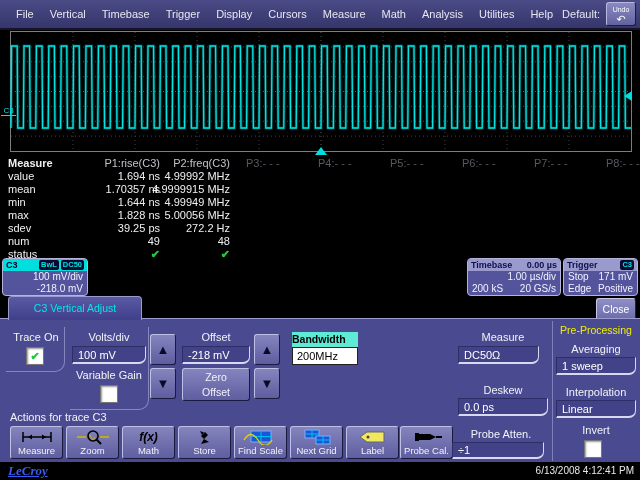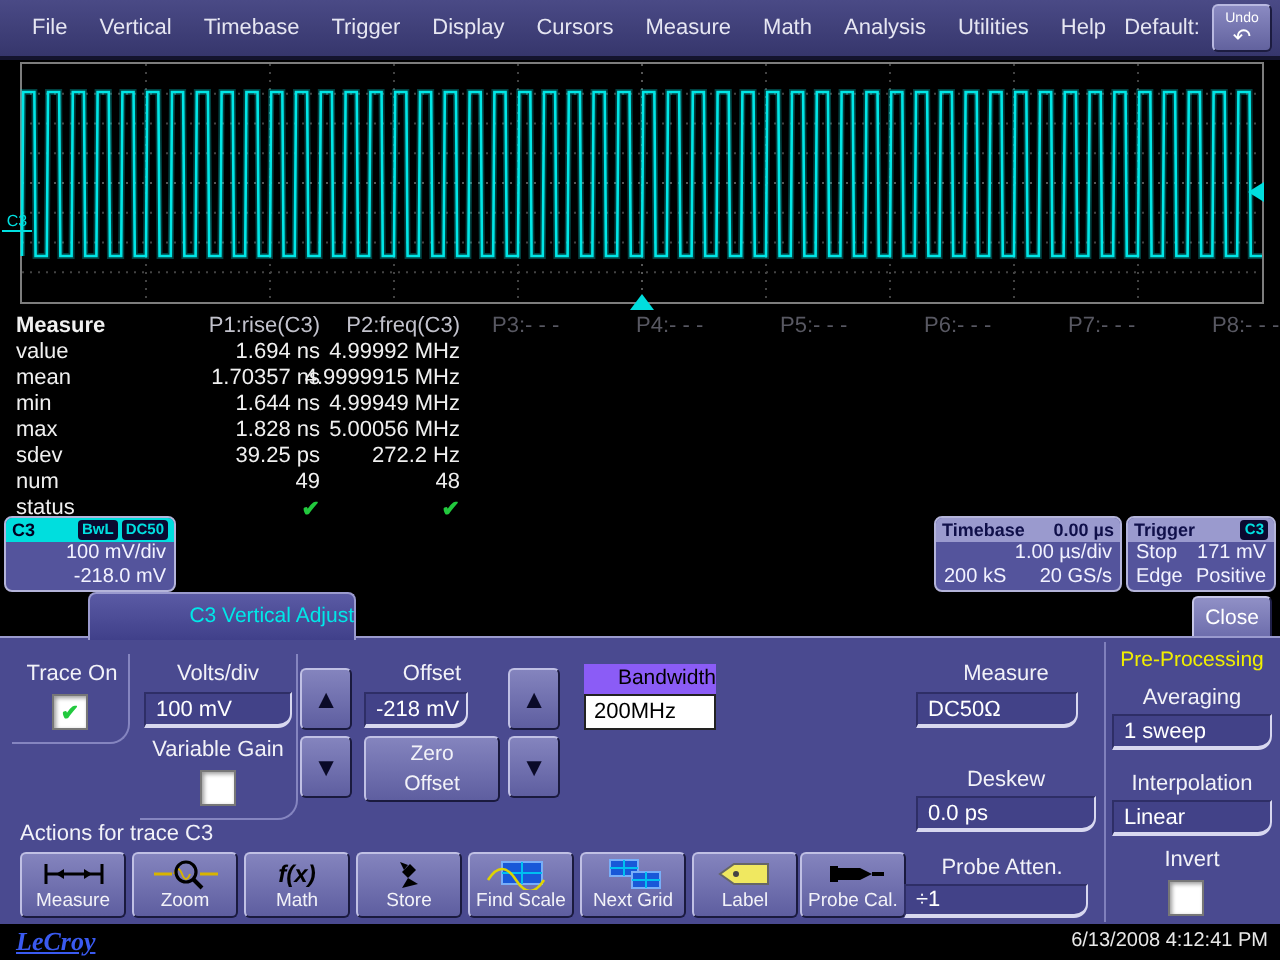--- a/index.html
+++ b/index.html
@@ -41,42 +41,42 @@
   .desc-head-cyan{background:#00dede;color:#002;font-weight:bold;padding:0 3px;}
   .desc-head-lite{background:#9a9ace;color:#10104a;font-weight:bold;padding:0 3px;}
   .badge{background:#0a0a30;color:#00e0e0;font-size:7.5px;font-weight:bold;border-radius:2px;
          padding:0 2px;margin-left:2px;line-height:10px;}
   .desc-line{padding:0 4px;line-height:12px;white-space:nowrap;}
   .spread{display:flex;justify-content:space-between;}
   .right{text-align:right;}
   
   #dlg-tab{position:absolute;left:8px;top:296px;width:132px;height:23px;z-index:3;
            background:linear-gradient(#5a5aa4,#40408a);border:1px solid #9a9ace;border-bottom:none;
-           border-radius:4px 4px 0 0;color:#00e8e8;font-size:10.5px;text-align:right;line-height:22px;margin-left:36px;}
+           border-radius:4px 4px 0 0;color:#00e8e8;font-size:10.5px;text-align:center;line-height:22px;}
   #close-btn{position:absolute;left:596px;top:298px;width:38px;height:21px;border-radius:3px;
              background:linear-gradient(#9090c6,#6a6aaa);border:1px solid #c6c6e8;
              border-right-color:#20204a;border-bottom-color:#20204a;
              color:#fff;font-size:10.5px;text-align:center;line-height:20px;}
   #dlg-body{position:absolute;left:0;top:318px;width:640px;height:144px;background:#4a4a90;
             border-top:1px solid #9a9ace;box-sizing:border-box;}
   .dlg-label{position:absolute;color:#f2f2f8;font-size:11px;text-align:center;white-space:nowrap;}
   .yellow-text{color:#f0ee00;}
   .fld{position:absolute;background:#424288;border:1px solid #2e2e66;
        border-bottom:2px solid #d8d8f0;border-right:1px solid #d8d8f0;border-radius:0 0 7px 0;
        color:#fff;font-size:11px;line-height:16px;padding-left:5px;box-sizing:border-box;}
   .btn3d{position:absolute;background:linear-gradient(#8484be,#5e5ea0);border:1px solid #c0c0e4;
          border-right-color:#1a1a3e;border-bottom-color:#1a1a3e;border-radius:3px;
          color:#f2f2f8;box-sizing:border-box;text-align:center;}
   .arrow-btn{width:26px;height:31px;font-size:13px;color:#0a0a28;line-height:29px;}
   .checkbox{position:absolute;width:16px;height:16px;background:#fff;border:1px solid #777;
             box-shadow:inset 1px 1px 2px #999;text-align:center;line-height:15px;font-size:13px;}
   .group-line{position:absolute;border-right:1px solid #8585c0;border-bottom:1px solid #8585c0;
               border-radius:0 0 10px 0;}
-  #bw-label{position:absolute;background:#8b5cf6;color:#000;font-size:10.5px;font-weight:normal;
-            text-align:right;}
+  #bw-label{position:absolute;background:#5eead4;color:#000;font-size:10.5px;font-weight:bold;
+            text-align:left;}
   #bw-field{position:absolute;background:#fff;color:#000;font-size:11px;line-height:17px;
             padding-left:4px;border:1px solid #222;box-sizing:border-box;}
   #vsep{position:absolute;left:552px;top:320px;width:1px;height:140px;background:#8080bc;}
   .act-btn{height:33px;padding-top:2px;}
   .act-btn .lbl{font-size:9.5px;line-height:11px;}
   .act-btn .ic{height:16px;display:flex;align-items:center;justify-content:center;}
   
   #statusbar{position:absolute;left:0;top:462px;width:640px;height:18px;background:#000;}
   #logo{position:absolute;left:8px;top:1px;color:#3a5af0;font-weight:bold;font-style:italic;
         font-size:13px;text-decoration:underline;font-family:"Liberation Serif", serif;}
@@ -230,21 +230,21 @@
     <div class="group-line" style="left:70px;top:8px;width:78px;height:82px"></div>
     <div class="dlg-label" style="left:72px;top:12px;width:74px">Volts/div</div>
     <div class="fld" style="left:72px;top:27px;width:74px;height:18px">100 mV</div>
     <div class="dlg-label" style="left:72px;top:50px;width:74px">Variable Gain</div>
     <div class="checkbox" style="left:100px;top:66px"></div>
 
     <div class="btn3d arrow-btn" style="left:150px;top:15px"><span>▲</span></div>
     <div class="btn3d arrow-btn" style="left:150px;top:49px"><span>▼</span></div>
 
     <div class="dlg-label" style="left:182px;top:12px;width:68px">Offset</div>
-    <div class="fld" style="left:182px;top:27px;width:52px;height:18px">-218 mV</div>
+    <div class="fld" style="left:182px;top:27px;width:68px;height:18px">-218 mV</div>
     <div class="btn3d" style="left:182px;top:49px;width:68px;height:33px;font-size:10.5px;line-height:15px;padding-top:1px">
       <span>Zero</span><br>
       <span>Offset</span>
     </div>
     <div class="btn3d arrow-btn" style="left:254px;top:15px"><span>▲</span></div>
     <div class="btn3d arrow-btn" style="left:254px;top:49px"><span>▼</span></div>
 
     <div id="bw-label" style="left:292px;top:13px;width:66px;height:15px;line-height:15px">Bandwidth</div>
     <div id="bw-field" style="left:292px;top:28px;width:66px;height:18px">200MHz</div>
 

